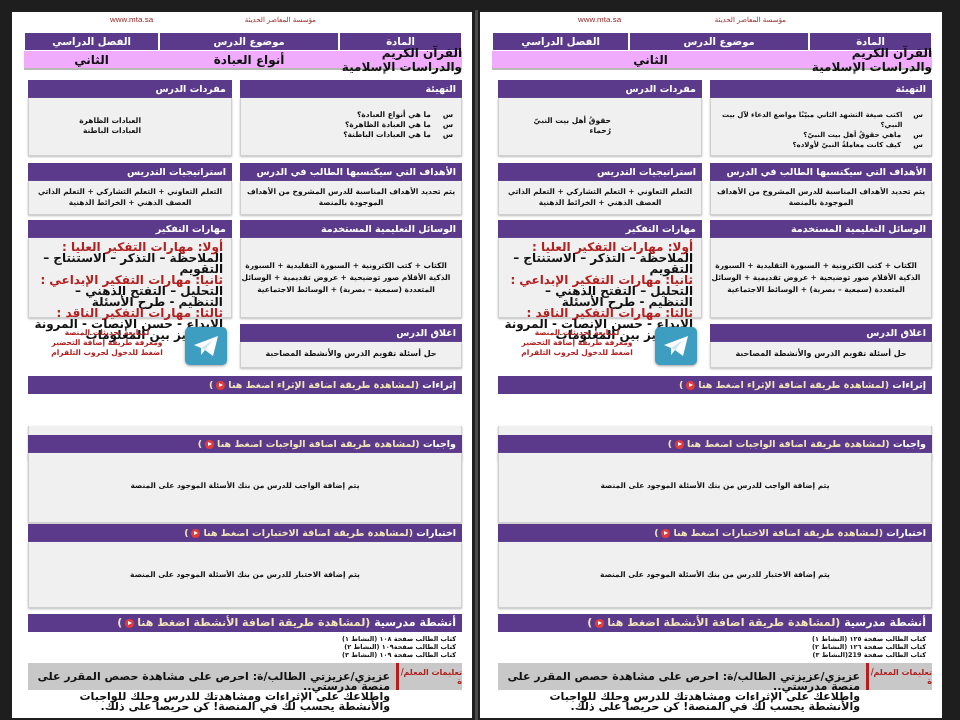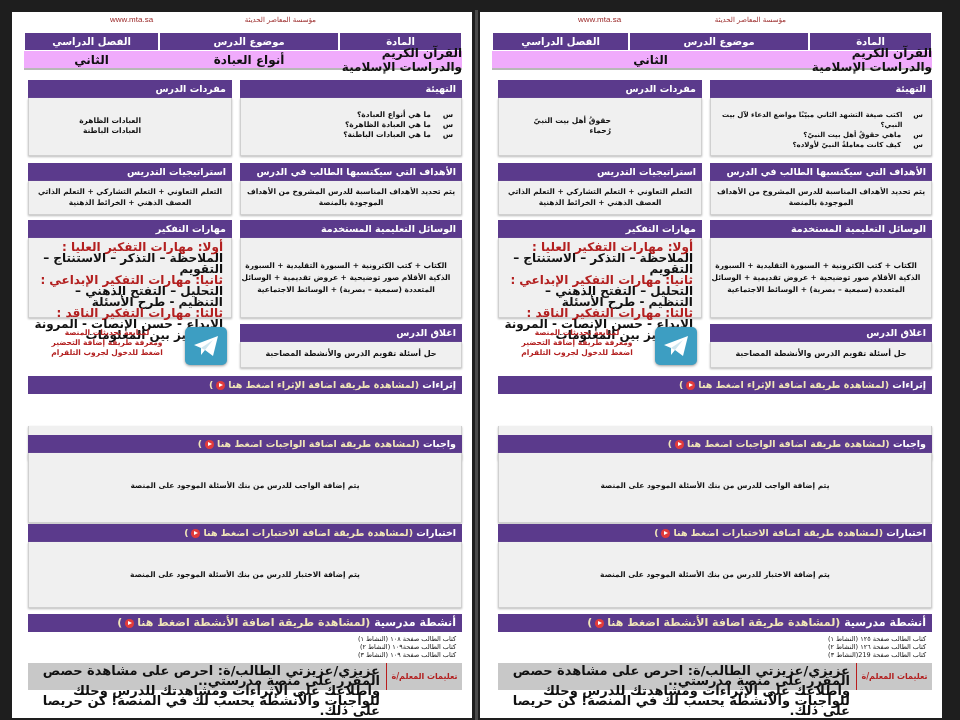--- a/index.html
+++ b/index.html
@@ -40,24 +40,24 @@
   .skills .red { color: #b32020; }
   .means { padding: 22px 10px 0 0; line-height: 12px; text-align: center; }
   .close-body { text-align: center; padding-top: 7px; font-size: 8px; }
   .url { direction: ltr; text-align: right; padding: 13px 8px 0 0; font-family: "Liberation Sans", sans-serif; font-size: 12px; font-weight: bold; color: #222; margin-top: 32px; }
   .big-center { text-align: center; padding-top: 28px; font-size: 7.5px; }
 
   .promo { position: absolute; text-align: center; color: #b32020; font-weight: bold; font-size: 7.5px; line-height: 10px; }
   .tg { position: absolute; width: 42px; height: 38px; background: #3d9ec2; border-radius: 5px; box-shadow: 0 1px 3px #999; }
   .tg svg { position: absolute; left: 7px; top: 7px; }
 
-  .act-body { background: #fff; padding: 3px 6px 0 0; font-size: 6.5px; line-height: 8px; font-weight: normal; color: #111; height: 31px; }
+  .act-body { background: #fff; padding: 3px 6px 0 0; font-size: 6.5px; line-height: 8px; font-weight: bold; color: #111; height: 31px; }
   .notes { display: flex; background: #c8c8c8; height: 27px; }
-  .notes-label { width: 76px; color: #b32020; font-weight: bold; font-size: 8px; display: flex; align-items: center; justify-content: center; border-left: 1px solid #b91c1c; }
-  .notes-text { flex: 1; font-size: 13px; font-weight: bold; line-height: 10px; padding: 3px 6px 0 0; color: #111; }
+  .notes-label { width: 66px; color: #b32020; font-weight: bold; font-size: 8px; display: flex; align-items: center; justify-content: center; border-left: 3px solid #b91c1c; }
+  .notes-text { flex: 1; font-size: 11px; font-weight: bold; line-height: 10px; padding: 9px 6px 0 0; color: #111; }
 </style>
 </head>
 <body>
 
 <div class="divider"></div>
 
 <div class="page left">
   <div class="page-head">
     <span class="org">مؤسسة المعاصر الحديثة</span>
     <span class="site">www.mta.sa</span>

